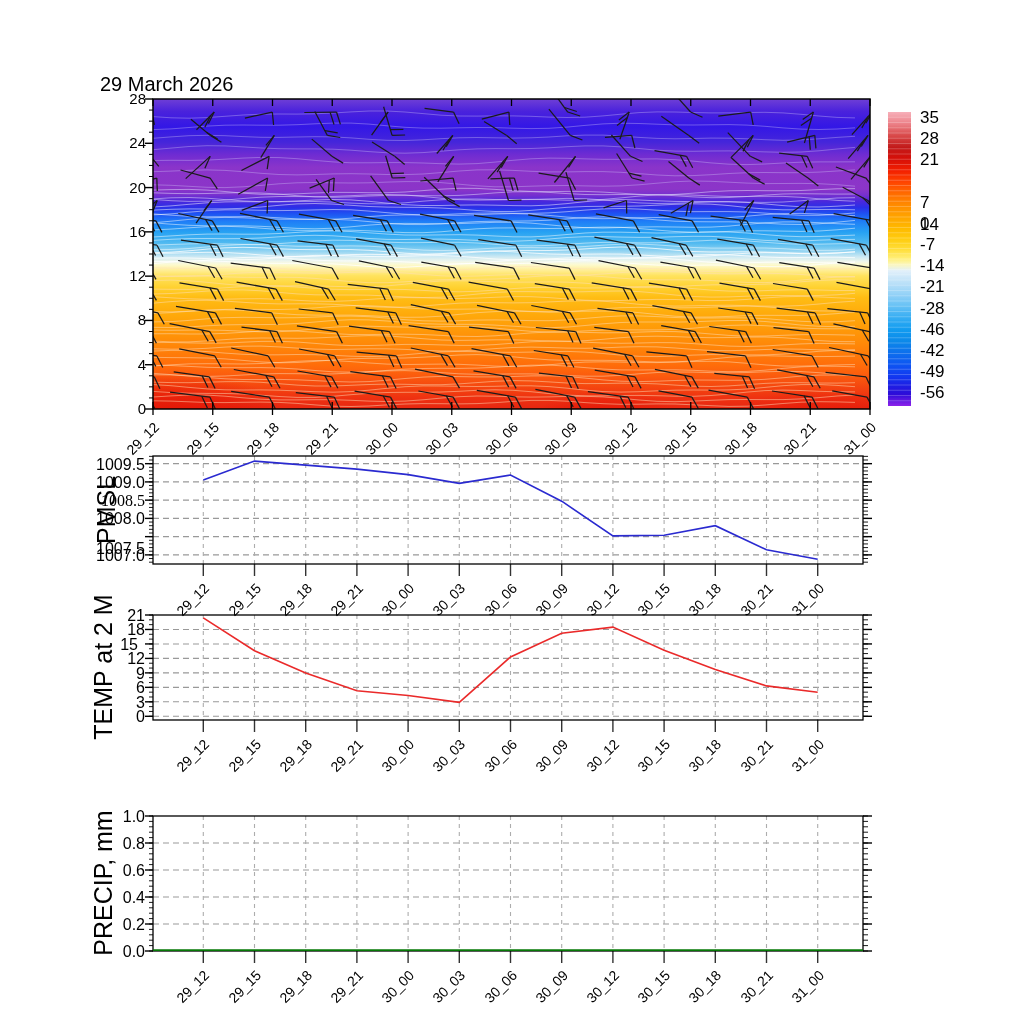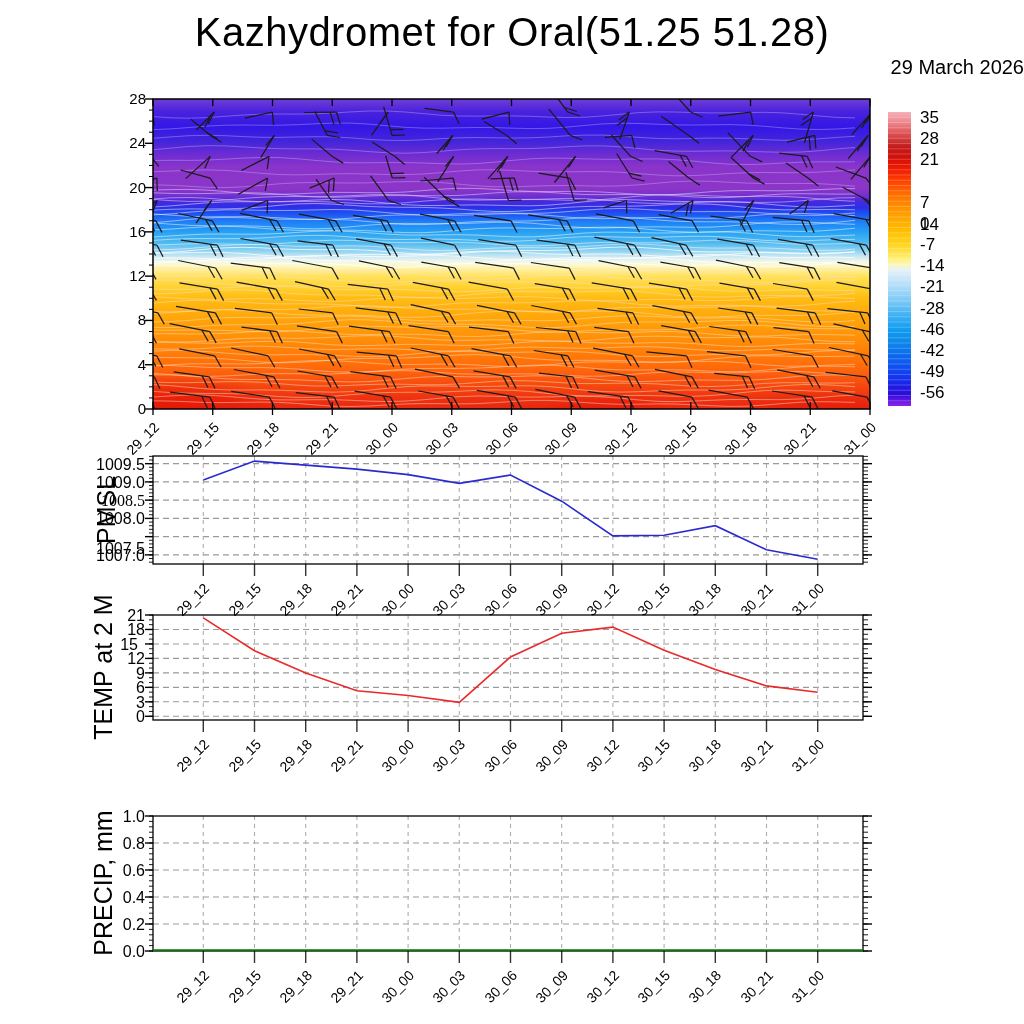--- a/index.html
+++ b/index.html
@@ -1,35 +1,34 @@
 <!DOCTYPE html>
 <html><head>
 <meta charset="utf-8">
 <style>
   html,body{margin:0;padding:0;background:#fff}
   .page{position:relative;width:1024px;height:1024px;background:#fff;overflow:hidden;
         font-family:"Liberation Sans",sans-serif;color:#000}
   .title{position:absolute;top:10px;left:0;width:1024px;text-align:center;font-size:40px;letter-spacing:.5px}
-  .subtitle{position:absolute;top:56px;left:100px;width:924px;text-align:right;font-size:20px}
+  .subtitle{position:absolute;top:73px;left:100px;width:924px;text-align:left;font-size:20px}
   .plabel{position:absolute;font-size:25px;white-space:nowrap;transform:translate(-50%,-50%) rotate(-90deg)}
   #gfx{position:absolute;left:0;top:0}
   #labels div{position:absolute}
   .ylab{text-align:right}
   .f15{font-size:15px}
   .f12{font-size:16px}
   .f17{font-size:17px}
   .xlab{width:0;height:0}
   .xlab span{position:absolute;right:2px;top:0;white-space:nowrap;font-size:14px;
              transform:rotate(-45deg);transform-origin:100% 0;display:inline-block}
 </style>
 </head>
 <body>
 
 <div class="page">
-  <div class="title">Kazhydromet for Oral(51.25 51.28)</div>
   <div class="subtitle">29 March 2026</div>
 
   <div class="plabel" style="left:106px;top:510px">PMSL</div>
   <div class="plabel" style="left:103px;top:667px">TEMP at 2 M</div>
   <div class="plabel" style="left:103px;top:883px">PRECIP, mm</div>
 
   <svg id="gfx" width="1024" height="1024" viewBox="0 0 1024 1024">
       <defs>
         <linearGradient id="fieldGrad" x1="0" y1="0" x2="0" y2="1">
           <stop offset="0%" stop-color="#6f3fd6"></stop>

